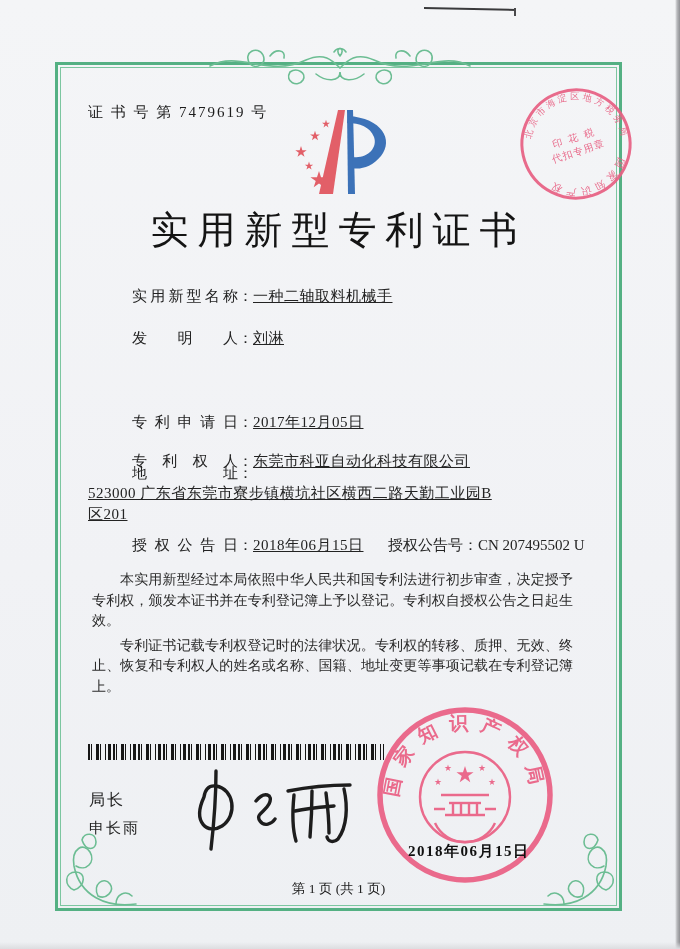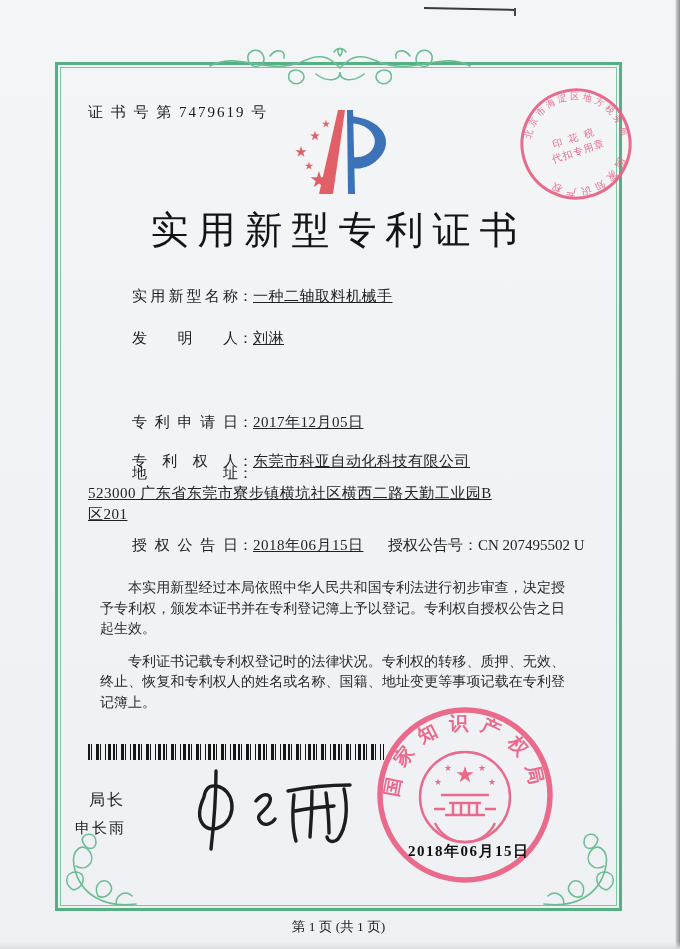--- a/index.html
+++ b/index.html
@@ -31,36 +31,36 @@
   
   .row{position:absolute;left:88px;font-size:15px;color:#232323;width:500px;}
   .lbl{display:inline-block;width:106px;text-align:justify;text-align-last:justify;vertical-align:top;margin-left:44px;}
   .colon{vertical-align:top;}
   .val{display:inline-block;vertical-align:top;letter-spacing:.5px;text-decoration:underline;}
   .val-wrap{width:418px;line-height:21px;}
   .grant-no{position:absolute;left:300px;top:0;white-space:nowrap;}
   
   .body-text{position:absolute;left:88px;top:566px;width:489px;font-size:14px;
     line-height:20.5px;text-align:justify;color:#2a2a2a;}
-  .body-text p{margin:12px;text-indent:2em;}
+  .body-text p{margin:4px;text-indent:2em;}
   
   .barcode{position:absolute;left:88px;top:744px;width:296px;height:16px;background:
     repeating-linear-gradient(90deg,#161616 0 2px,transparent 2px 3px,#161616 3px 4px,
     transparent 4px 8px,#161616 8px 11px,transparent 11px 12px,#161616 12px 13px,
     transparent 13px 17px,#161616 17px 18px,transparent 18px 20px,#161616 20px 23px,
     transparent 23px 25px);}
   .director-title{position:absolute;left:89px;top:790px;font-size:16px;letter-spacing:2px;}
-  .director-name{position:absolute;left:75px;top:819px;font-size:15px;letter-spacing:2px;}
+  .director-name{position:absolute;left:89px;top:819px;font-size:15px;letter-spacing:2px;}
   .signature{position:absolute;left:182px;top:763px;width:178px;height:96px;}
   
   .seal-bottom{position:absolute;left:372px;top:702px;width:186px;height:186px;opacity:.9;}
   .seal-tax{position:absolute;left:516px;top:84px;width:120px;height:120px;opacity:.92;}
   .issue-date{position:absolute;left:408px;top:842px;font-size:15px;letter-spacing:1.5px;
     color:#101010;font-weight:bold;z-index:3;}
-  .footer{position:absolute;left:55px;top:880px;width:567px;text-align:center;font-size:13.5px;color:#222;margin-top:38px;}
+  .footer{position:absolute;left:55px;top:880px;width:567px;text-align:center;font-size:13.5px;color:#222;}
   svg{display:block;}
 </style>
 </head>
 <body>
 
 <div class="page">
 
   <div class="scan-line"></div>
   <div class="scan-tick"></div>
   <div class="scan-edge"></div>

